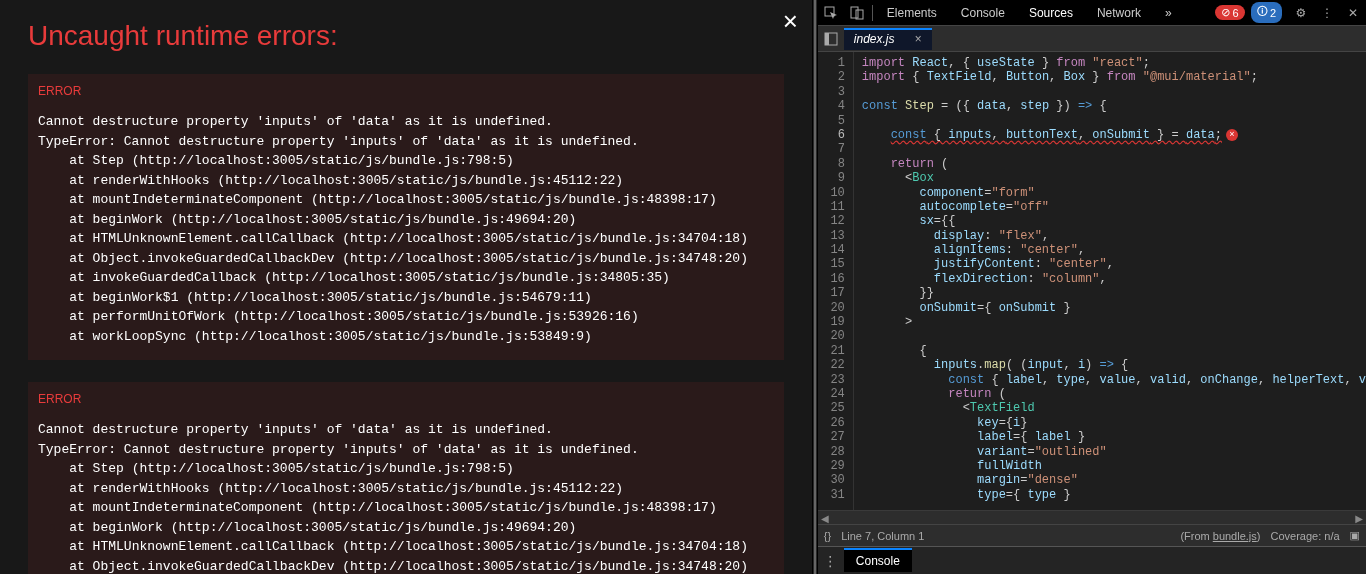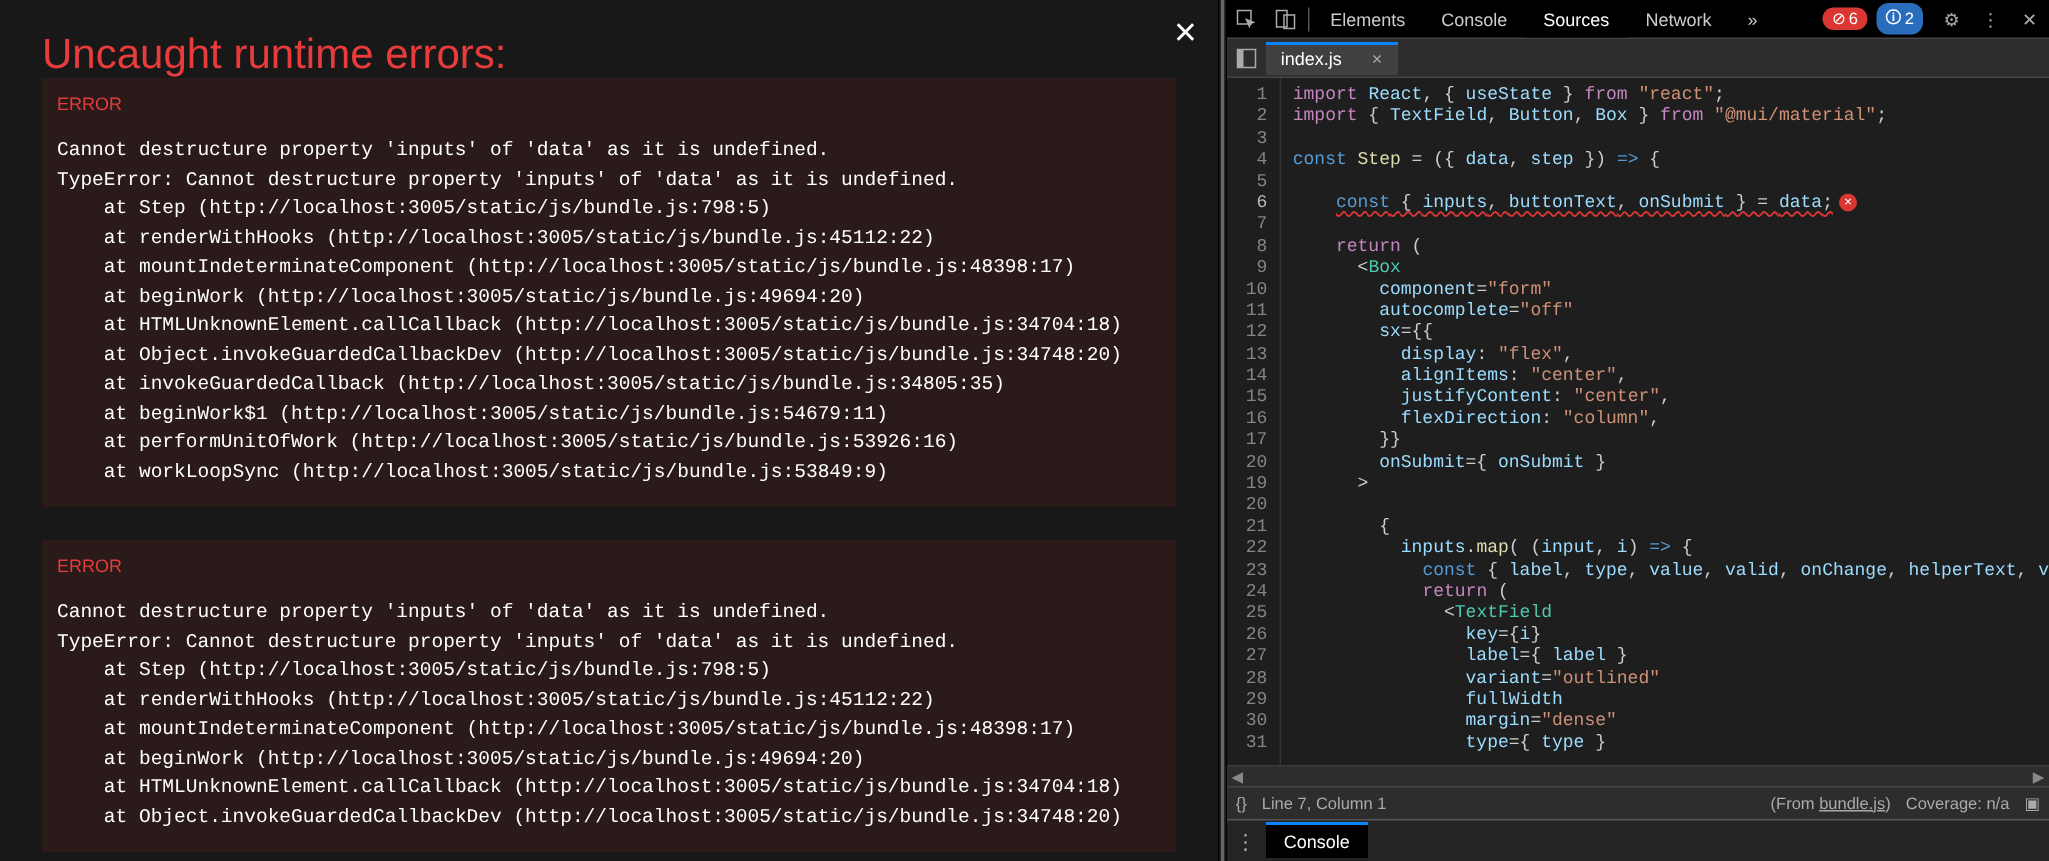--- a/index.html
+++ b/index.html
@@ -28,20 +28,21 @@
     position: absolute;
     top: 6px; right: 14px;
     font-size: 26px;
     cursor: pointer;
     color: #fff;
   }
   .overlay h1 {
     color: #e83b3b;
     font-size: 28px;
     font-weight: 400;
+    margin-bottom: 22px;
   }
   .error-block {
     background: #2a1a1a;
     padding: 10px 10px 14px 10px;
     margin-bottom: 22px;
   }
   .error-block h2 {
     color: #e83b3b;
     font-size: 12px;
     font-weight: 400;
@@ -121,22 +122,23 @@
     border-bottom:1px solid #444;
   }
   .ftab {
     display:flex; align-items:center; gap:6px;
     padding: 4px 10px;
     color:#aaa;
     cursor:pointer;
     position:relative;
   }
   .ftab.active {
-    background:#404040;
+    background:#0f172a;
     color:#fff;
+    font-style: italic;
     gap: 20px;
   }
   .ftab.active::before {
     content:"";
     position:absolute; top:0; left:0; right:0; height:2px;
     background:#0a84ff;
   }
   .ftab .x { font-size:12px; color:#aaa; }
 
   .code-area {

